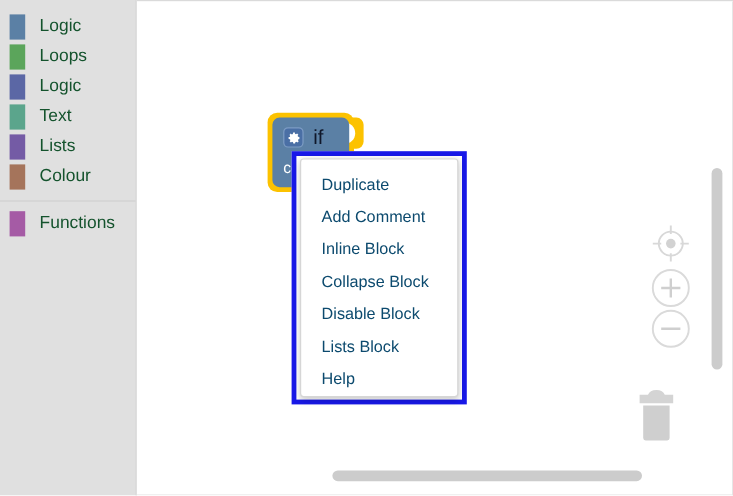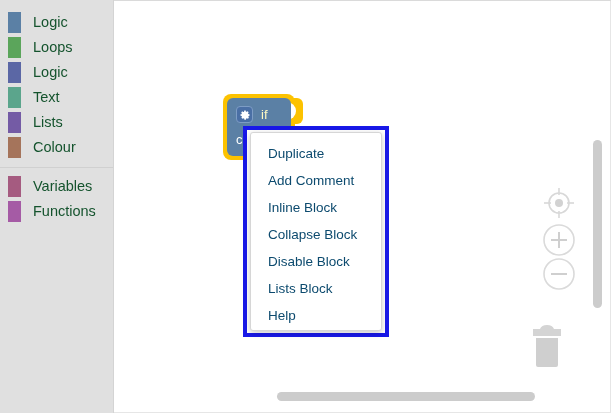--- a/index.html
+++ b/index.html
@@ -94,21 +94,21 @@
     position:absolute; left:9px; top:8px;
     width:17px; height:17px;
     background:#4a6fa5;
     border:1px solid #7d9cc4;
     border-radius:4px;
     display:flex; align-items:center; justify-content:center;
   }
   #gear-icon svg { display:block; }
   #block-if-label {
     position:absolute; left:34px; top:8px;
-    font-size:13px; color:#fef9c3;
+    font-size:17px; color:#0f172a;
     line-height:17px;
   }
   #block-sub-label {
     position:absolute; left:9px; top:34px;
     font-size:13px; color:#ffffff;
     line-height:16px;
     white-space:nowrap;
   }
 
   
@@ -204,24 +204,20 @@
       <span class="cat-swatch" style="background:#745ba5"></span>
       <span class="cat-label">Lists</span>
     </div>
     <div class="cat-row">
       <span class="cat-swatch" style="background:#a5745b"></span>
       <span class="cat-label">Colour</span>
     </div>
 
     <div class="cat-sep"></div>
 
-    <div class="cat-row">
-      <span class="cat-swatch" style="background:#a55b80"></span>
-      <span class="cat-label">Variables</span>
-    </div>
     <div class="cat-row">
       <span class="cat-swatch" style="background:#a55ba5"></span>
       <span class="cat-label">Functions</span>
     </div>
   </div>
 
   <div id="workspace">
 
     <div id="block-wrap">
       <div id="block-halo"></div>

